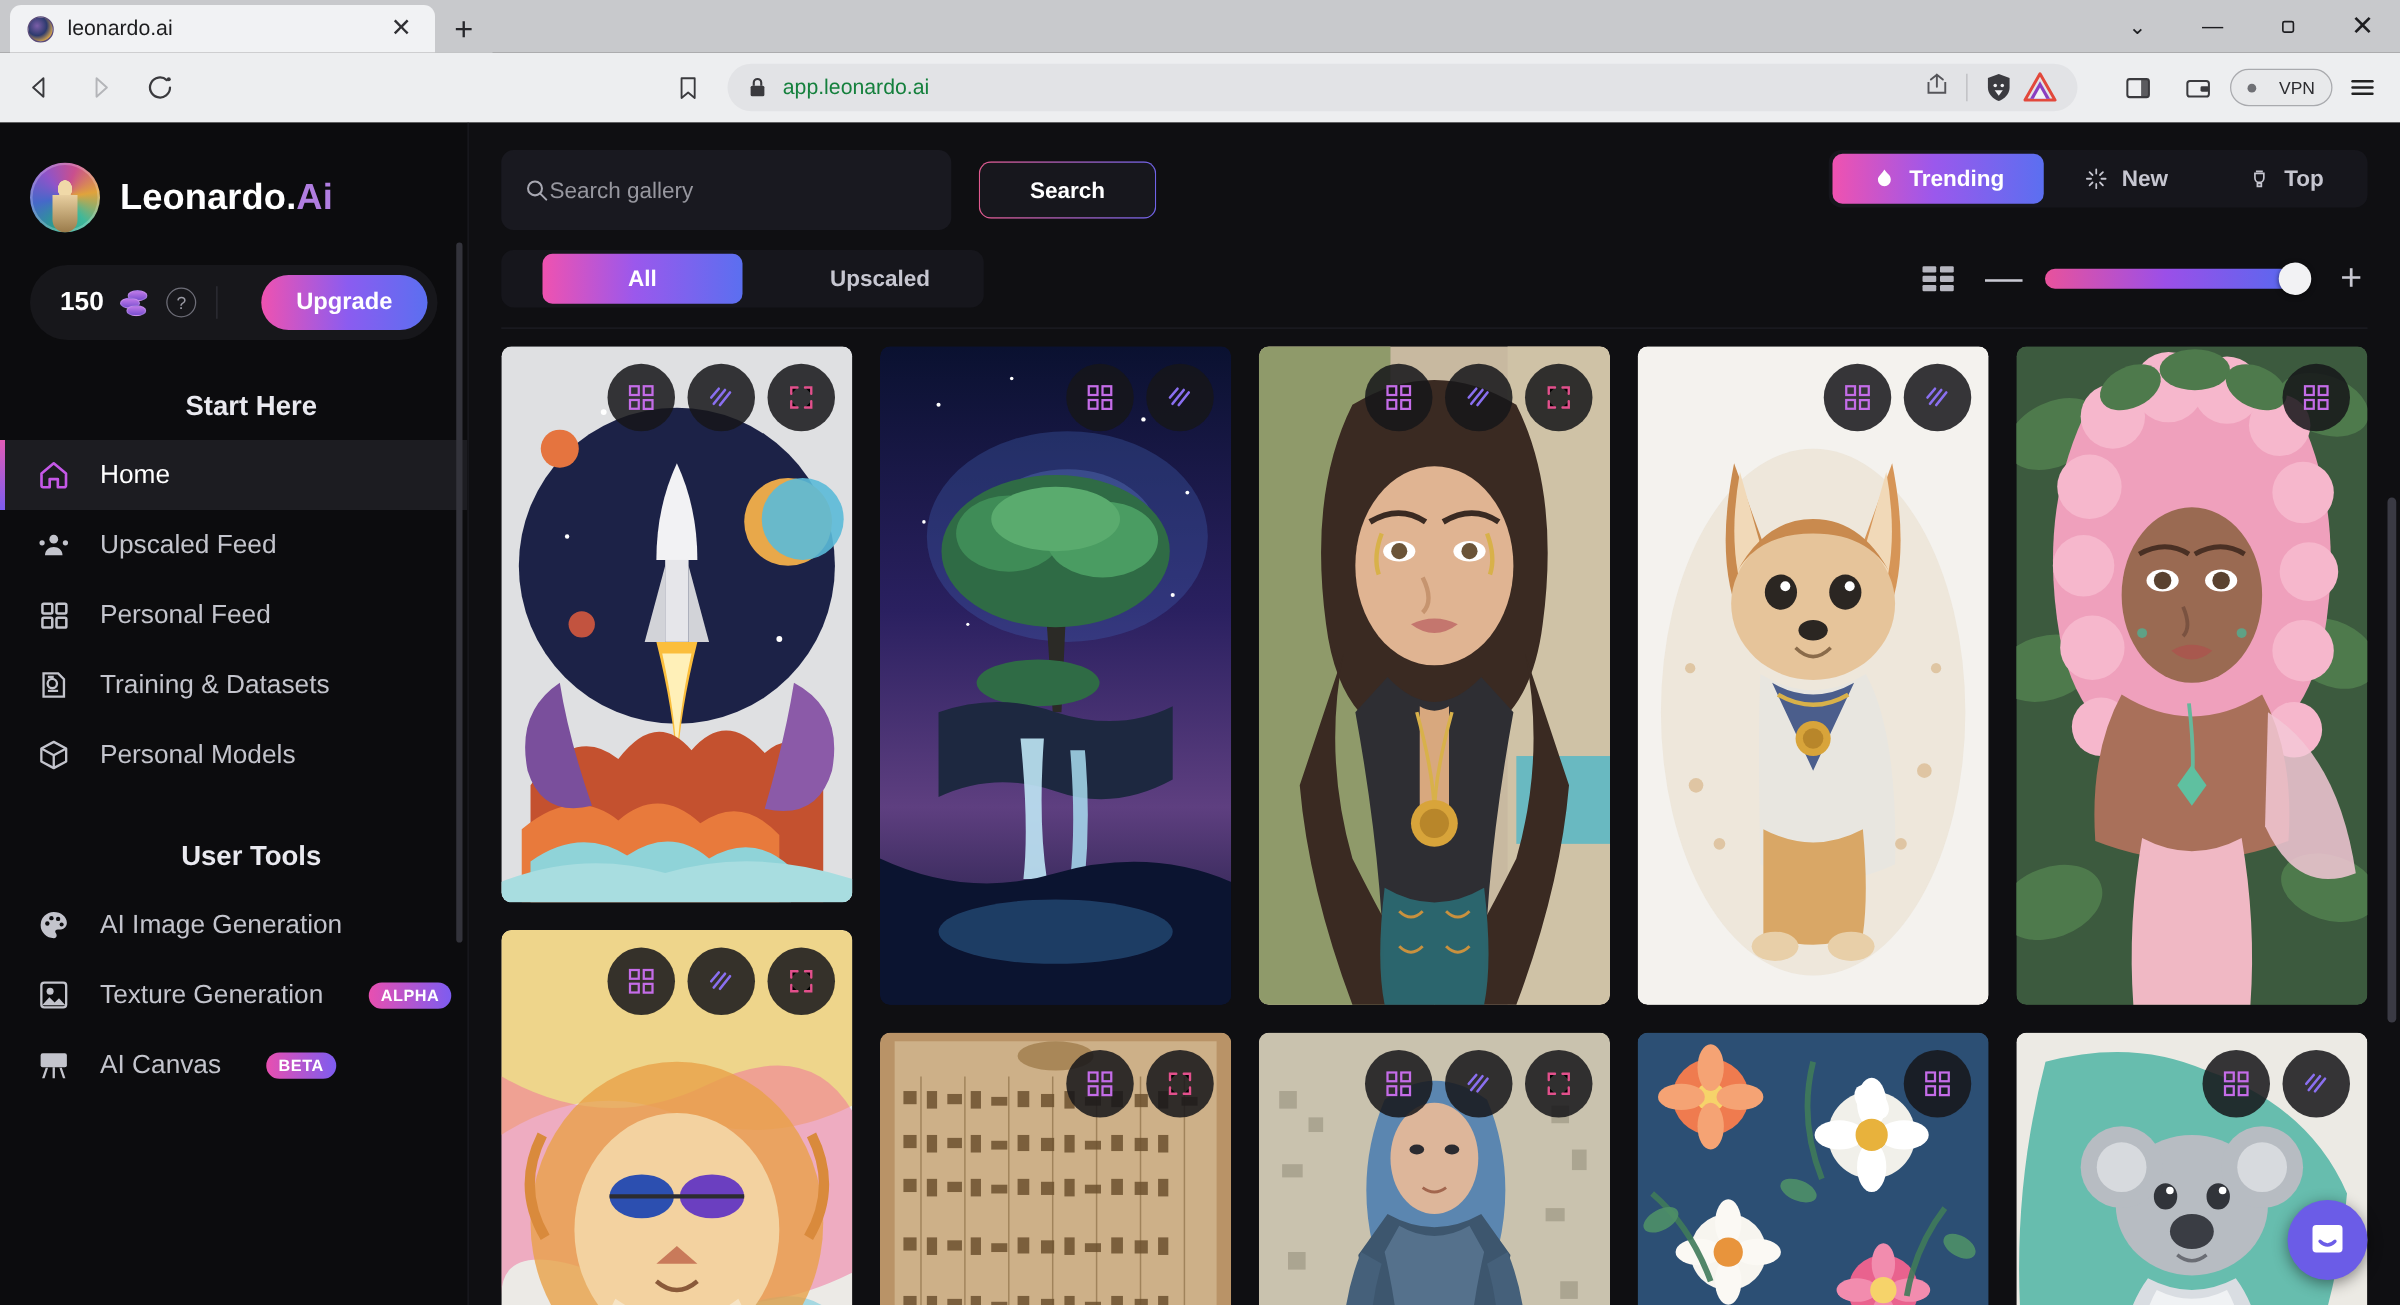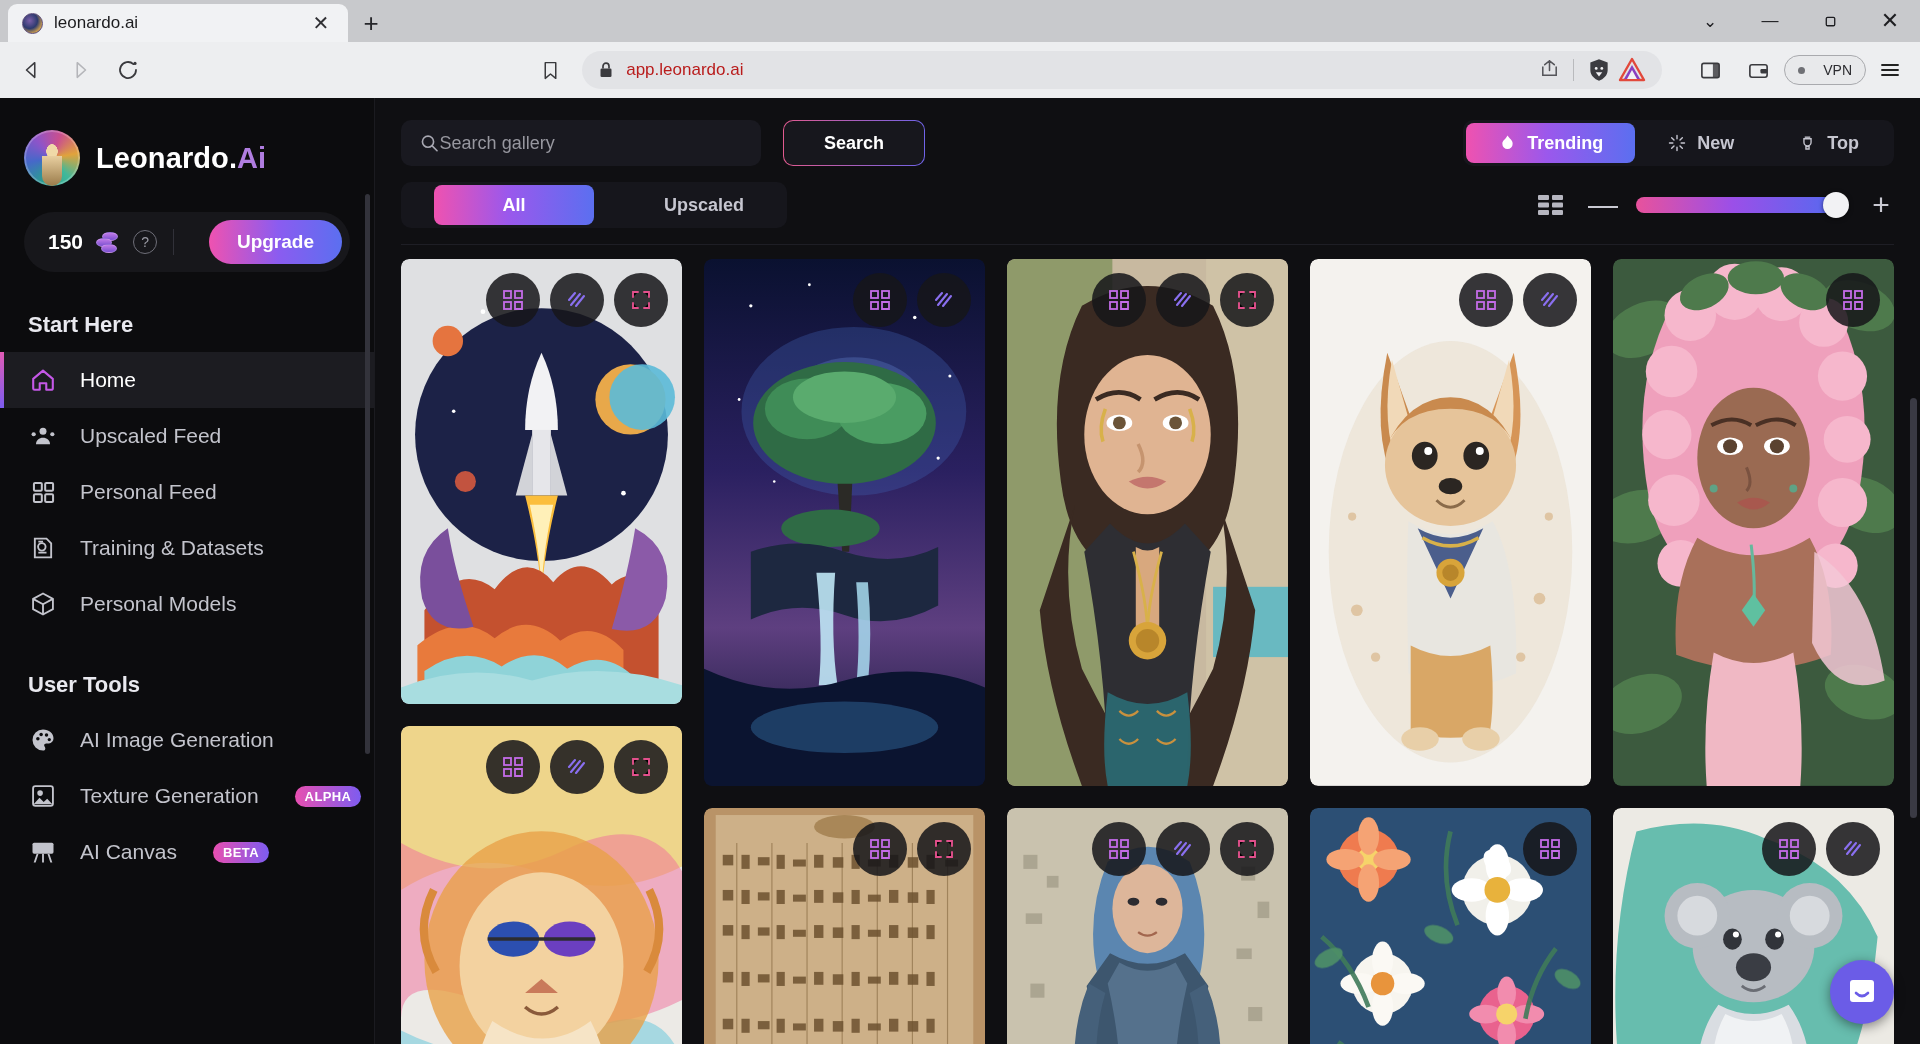--- a/index.html
+++ b/index.html
@@ -52,21 +52,21 @@
   .nav-icon {
     width: 44px; height: 44px; display: flex; align-items: center; justify-content: center;
     color: #3a3a3e; border-radius: 50%;
   }
   .nav-icon.disabled { color: #b4b5b9; }
   .omnibox {
     flex: 1; height: 38px; background: #e2e3e6; border-radius: 19px;
     display: flex; align-items: center; gap: 12px; padding: 0 16px; margin: 0 14px 0 6px;
     max-width: 1080px;
   }
-  .omnibox-url { font-size: 17px; color: #b91c1c; }
+  .omnibox-url { font-size: 17px; color: #15803d; }
   .omni-right { display: flex; align-items: center; gap: 6px; margin-left: auto; }
   .divider-v { width: 1px; height: 22px; background: #b9babd; margin: 0 6px; }
   .brave-shield { width: 26px; height: 26px; }
   .bat-tri { width: 28px; height: 26px; }
   .toolbar-right { display: flex; align-items: center; gap: 4px; margin-left: 8px; }
   .vpn-pill {
     height: 30px; border: 1px solid #a9aaae; border-radius: 15px;
     display: flex; align-items: center; gap: 18px; padding: 0 13px;
     font-size: 14px; color: #2c2c30; background: #e8e9eb;
   }
@@ -119,21 +119,21 @@
   .credits-sep { width: 1px; height: 26px; background: #313139; margin-left: 4px; }
   .upgrade-btn {
     margin-left: auto; height: 44px; border-radius: 22px; padding: 16px 28px;
     background: linear-gradient(90deg, #ef52b0 0%, #8b5cf0 52%, #5b6ff0 100%);
     color: #fff; font-size: 19px; font-weight: 700;
     display: flex; align-items: center; justify-content: center; border: none;
   }
 
   .sect-label {
     font-size: 22px; font-weight: 700; color: #e9e9ef;
-    padding: 0 0 0 28px; margin-top: 40px; margin-bottom: 14px;
+    padding: 0 0 0 28px; margin-top: 40px; margin-bottom: 14px; text-align: center;
   }
   .nav-item {
     height: 56px; display: flex; align-items: center; gap: 22px;
     padding-left: 28px; color: #c3c4cc; font-size: 21px; position: relative;
   }
   .nav-item.active { background: #1c1c21; color: #ffffff; }
   .nav-item.active::before {
     content: ""; position: absolute; left: 0; top: 0; bottom: 0; width: 4px;
     background: linear-gradient(180deg,#e25bb5,#7c5cf0);
   }
@@ -148,21 +148,21 @@
     position: absolute; right: 4px; top: 96px; width: 5px; height: 560px;
     border-radius: 3px; background: #33333b;
   }
 
   
   .main { flex: 1; display: flex; flex-direction: column; background: #0f0f12; overflow: hidden; position: relative; border-left: 1px solid #1b1b20; }
 
   .topbar { padding: 22px 26px 0 26px; position: relative; }
   .topbar-row1 { display: flex; align-items: center; gap: 22px; }
   .search-wrap {
-    width: 360px; height: 46px; background: #191920; border-radius: 10px;
+    width: 360px; height: 64px; background: #191920; border-radius: 10px;
     display: flex; align-items: center; gap: 0; padding: 0 18px;
   }
   .search-input {
     background: transparent; border: none; outline: none; color: #b9b9c4;
     font-size: 18px; font-family: "Liberation Sans", sans-serif; width: 100%;
   }
   .search-input::placeholder { color: #97979f; }
   .search-btn {
     width: 142px; height: 46px; border-radius: 10px; background: #17171d;
     color: #ffffff; font-size: 18px; font-weight: 700;

